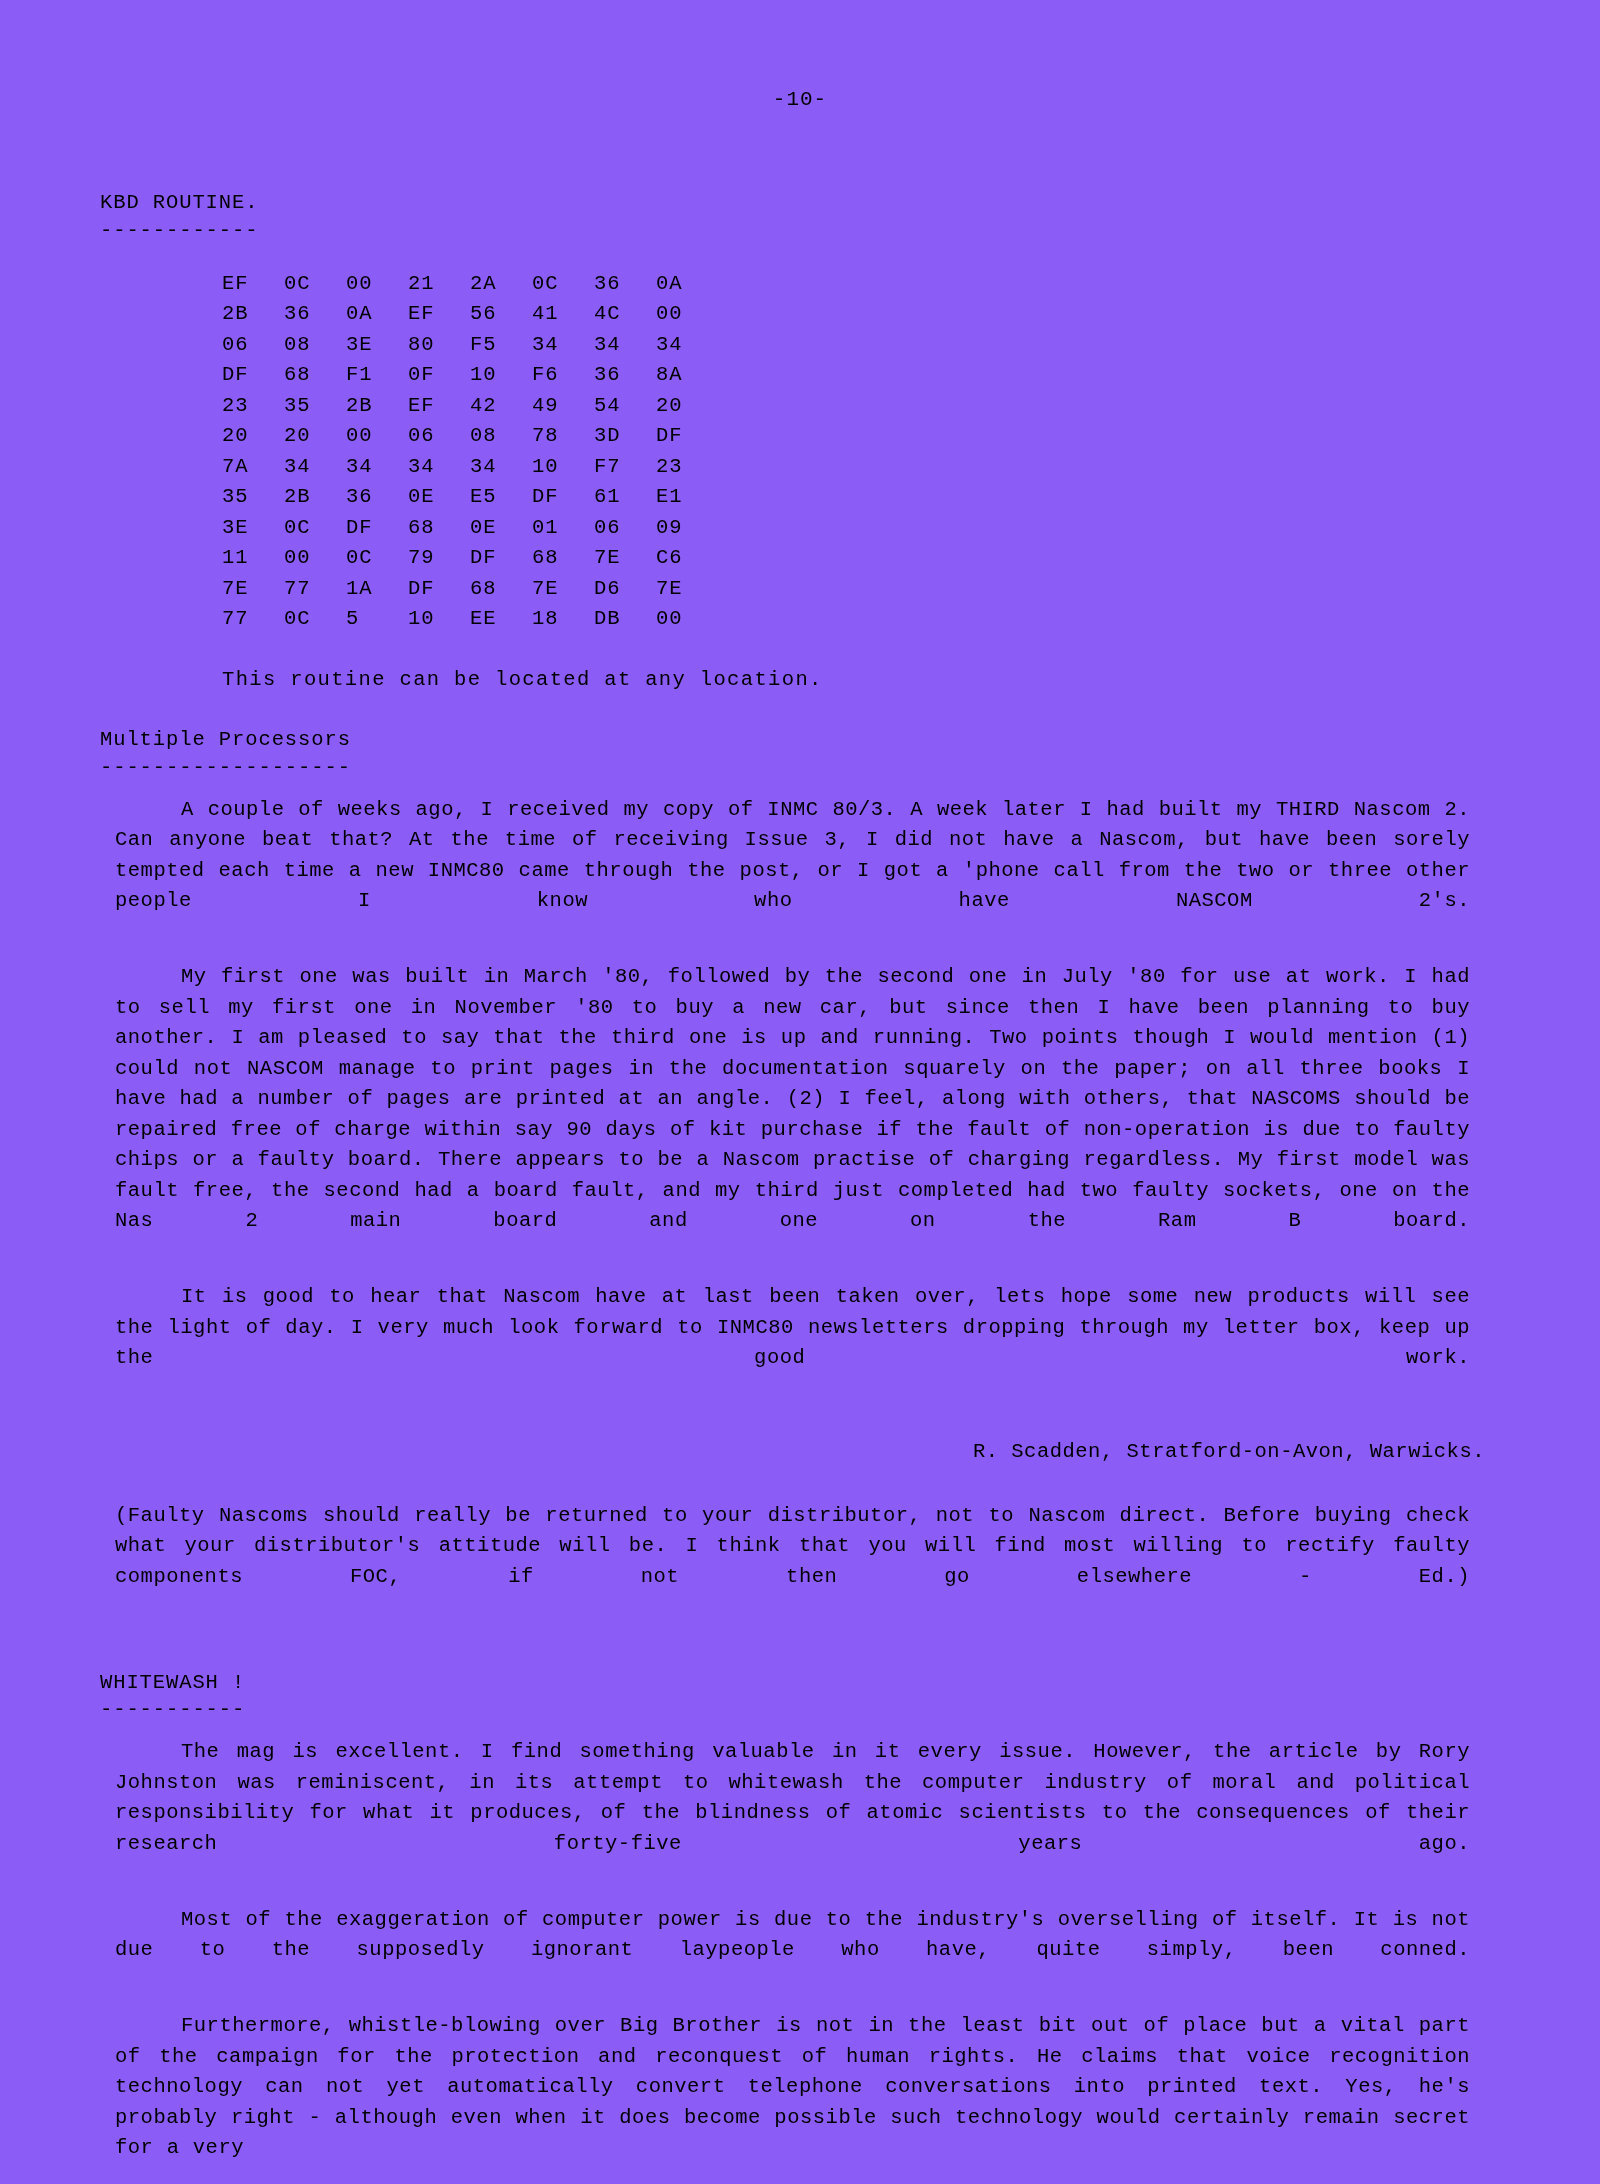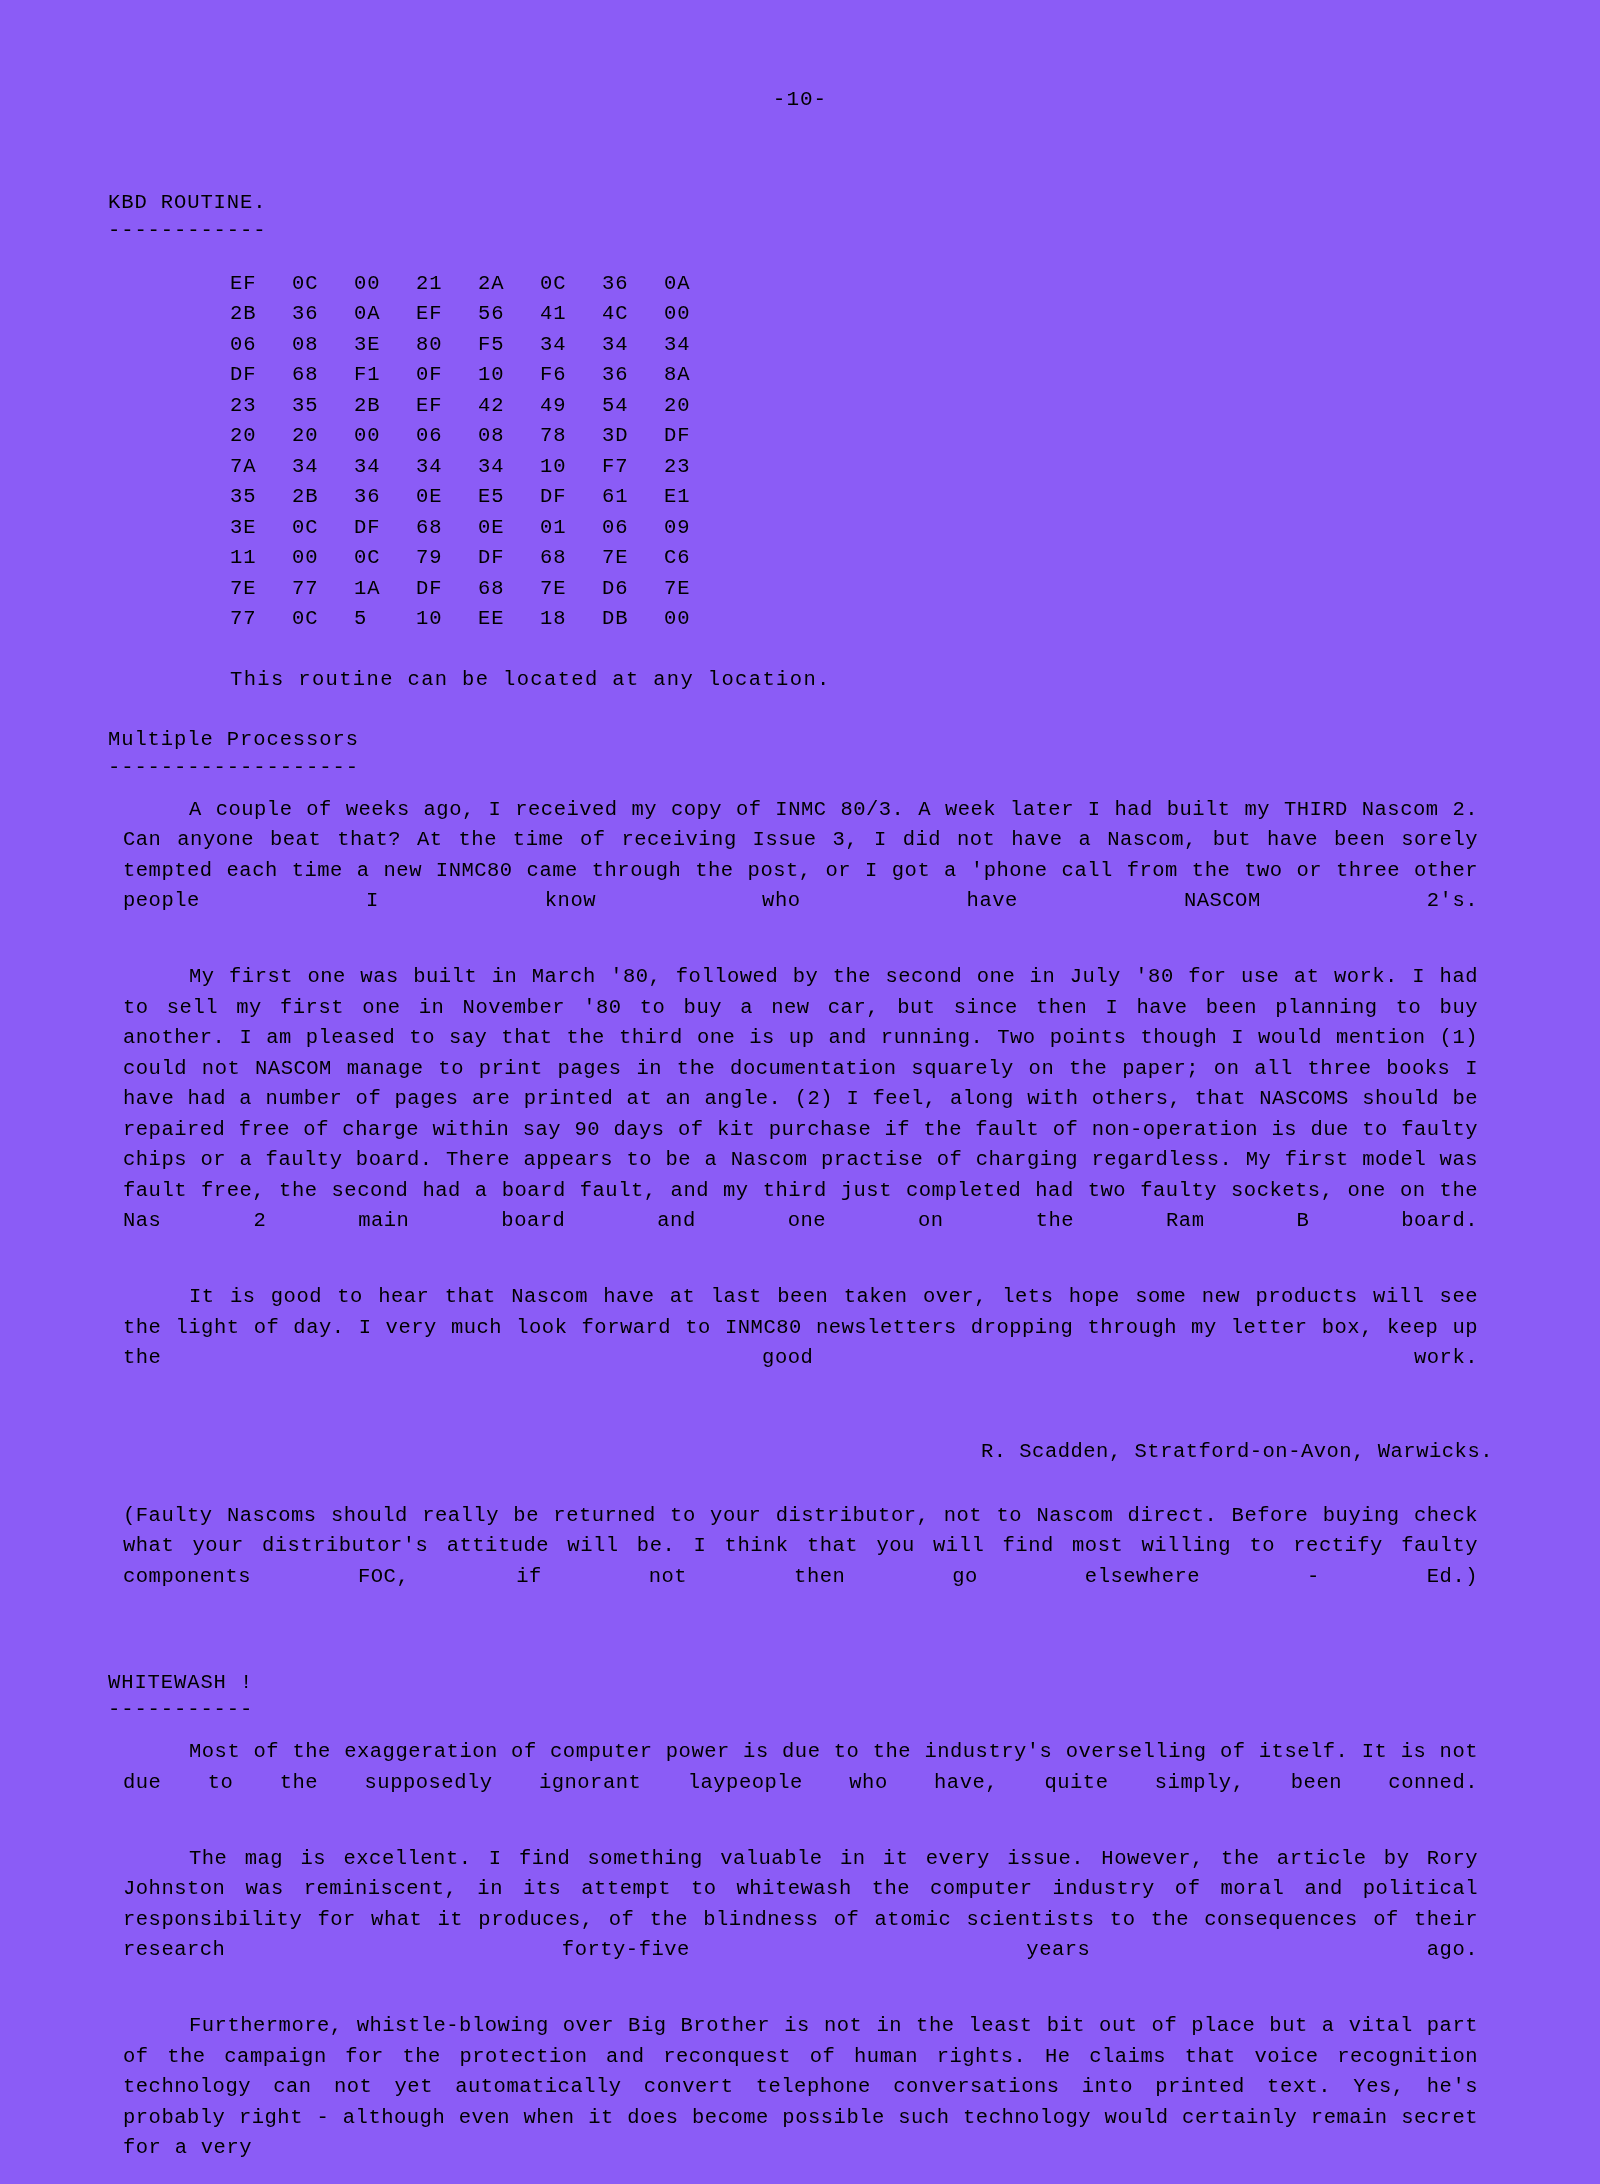--- a/index.html
+++ b/index.html
@@ -28,21 +28,21 @@
     left: 0;
     top: 88px;
     width: 1600px;
     text-align: center;
     font-size: 21px;
     letter-spacing: 1px;
   }
   
   .content {
     position: absolute;
-    left: 108px;
+    left: 100px;
     top: 188px;
     width: 1385px;
     font-size: 20.5px;
     line-height: 30.5px;
     letter-spacing: 0.55px;
   }
   .sec-title {
     margin: 0;
     font-size: 20.5px;
     font-weight: normal;
@@ -268,18 +268,18 @@
 
     <div class="spacer-sm"></div>
 
     <p class="para">(Faulty Nascoms should really be returned to your distributor, not to Nascom direct. Before buying check what your distributor's attitude will be. I think that you will find most willing to rectify faulty components FOC, if not then go elsewhere - Ed.)</p>
 
     <div class="spacer-md"></div>
 
     <p class="sec-title">WHITEWASH !</p>
     <p class="rule">-----------</p>
 
+    <p class="para indent">The mag is excellent. I find something valuable in it every issue. However, the article by Rory Johnston was reminiscent, in its attempt to whitewash the computer industry of moral and political responsibility for what it produces, of the blindness of atomic scientists to the consequences of their research forty-five years ago.</p>
     <p class="para indent">Most of the exaggeration of computer power is due to the industry's overselling of itself. It is not due to the supposedly ignorant laypeople who have, quite simply, been conned.</p>
-    <p class="para indent">The mag is excellent. I find something valuable in it every issue. However, the article by Rory Johnston was reminiscent, in its attempt to whitewash the computer industry of moral and political responsibility for what it produces, of the blindness of atomic scientists to the consequences of their research forty-five years ago.</p>
     <p class="para indent nostretch">Furthermore, whistle-blowing over Big Brother is not in the least bit out of place but a vital part of the campaign for the protection and reconquest of human rights. He claims that voice recognition technology can not yet automatically convert telephone conversations into printed text. Yes, he's probably right - although even when it does become possible such technology would certainly remain secret for a very</p>
 
   </div>
 </div>
 
 </body></html>

